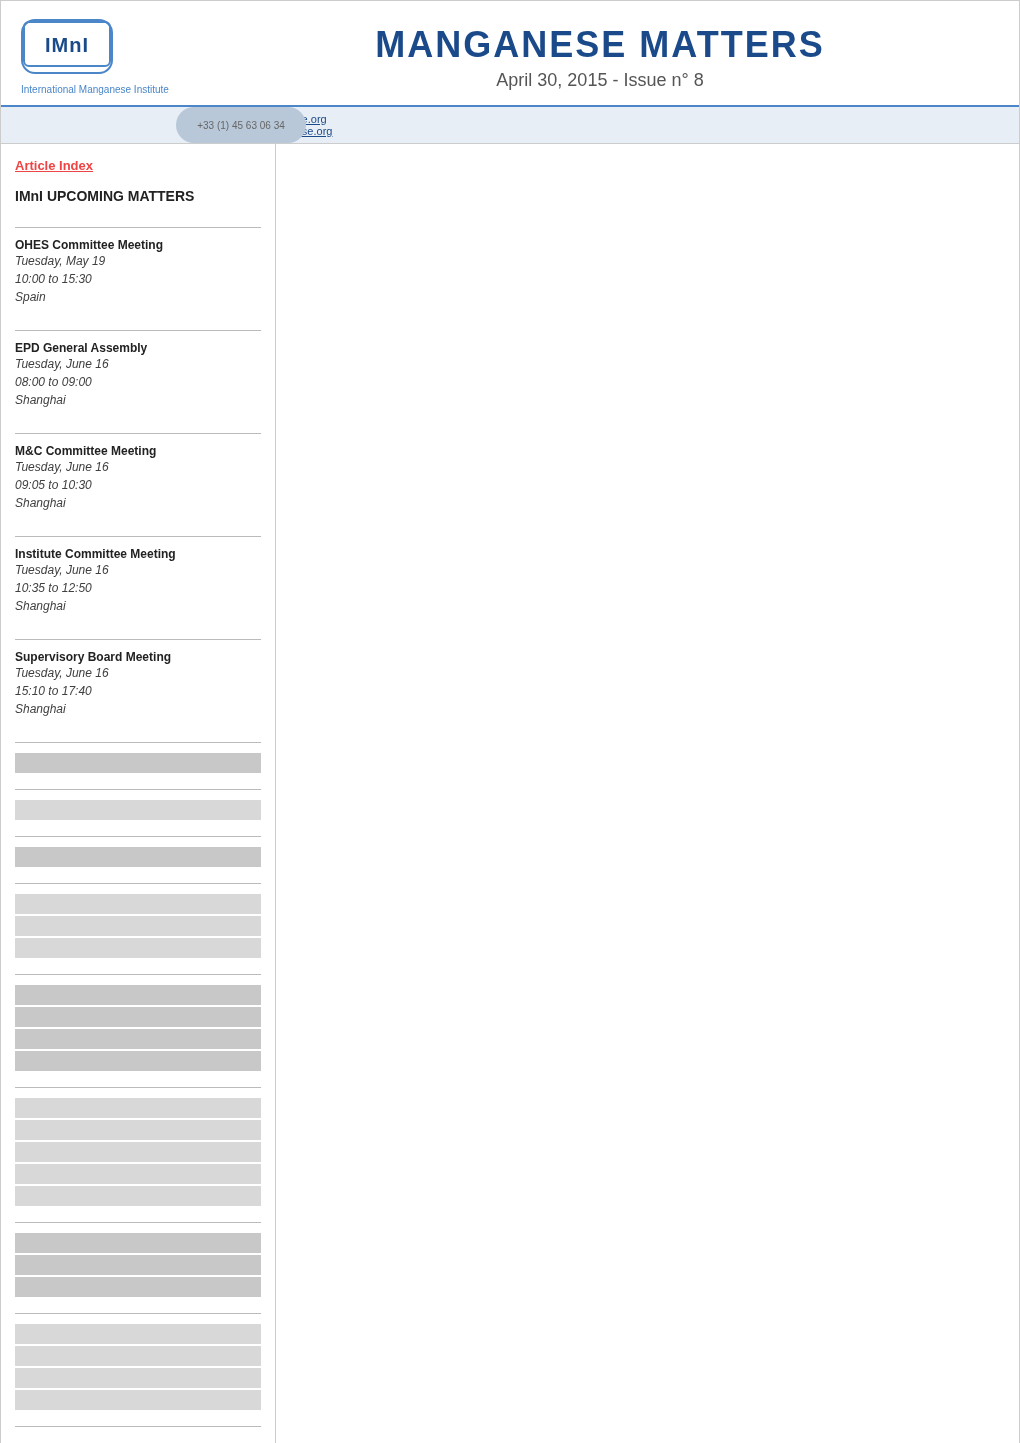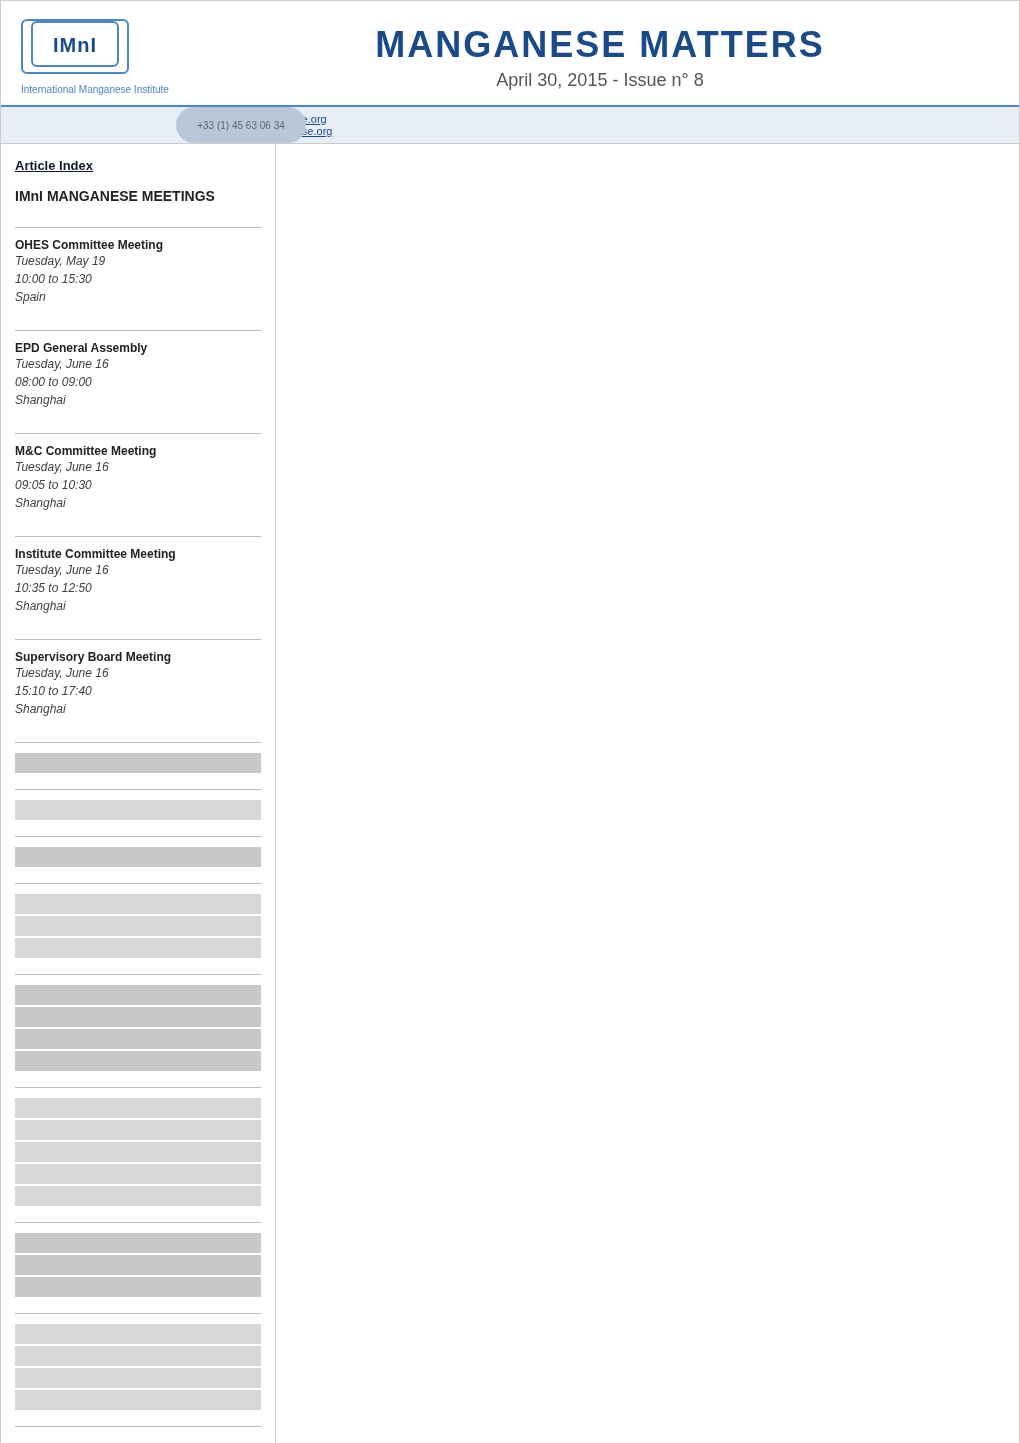--- a/index.html
+++ b/index.html
@@ -30,24 +30,24 @@
 
     .logo-area {
       width: 160px;
       flex-shrink: 0;
       display: flex;
       flex-direction: column;
       align-items: flex-start;
     }
 
     .logo-box {
-      width: 108px;
+      width: 92px;
       height: 55px;
       border: 2px solid #4a86c8;
-      border-radius: 6px;
+      border-radius: 14px;
       display: flex;
       align-items: center;
       justify-content: center;
       margin-bottom: 6px;
     }
 
     .logo-text {
       font-size: 20px;
       font-weight: bold;
       color: #1a4a8a;
@@ -122,21 +122,21 @@
       width: 275px;
       flex-shrink: 0;
       border-right: 1px solid #ccc;
       padding: 14px 14px 14px 14px;
       background: #fff;
       display: flex;
       flex-direction: column;
     }
 
     .article-index-link {
-      color: #0f172a;
+      color: #ef4444;
       text-decoration: underline;
       font-size: 13px;
       font-weight: bold;
       margin-bottom: 14px;
       cursor: pointer;
       display: inline-block;
     }
 
     .section-title {
       font-size: 14px;
@@ -234,21 +234,21 @@
     <span>Web site:</span>
     <a href="#"> www.manganese.org</a>
   </div>
 
   <div class="content-area">
 
     <div class="sidebar">
 
       <a class="article-index-link">Article Index</a>
 
-      <div class="section-title">IMnI MANGANESE MEETINGS</div>
+      <div class="section-title">IMnI UPCOMING MATTERS</div>
       <hr class="divider">
 
       <div class="meeting-item">
         <div class="meeting-name">OHES Committee Meeting</div>
         <div class="meeting-details">
           <span>Tuesday, May 19</span><br>
           <span>10:00 to 15:30</span><br>
           <span>Spain</span>
         </div>
       </div>

